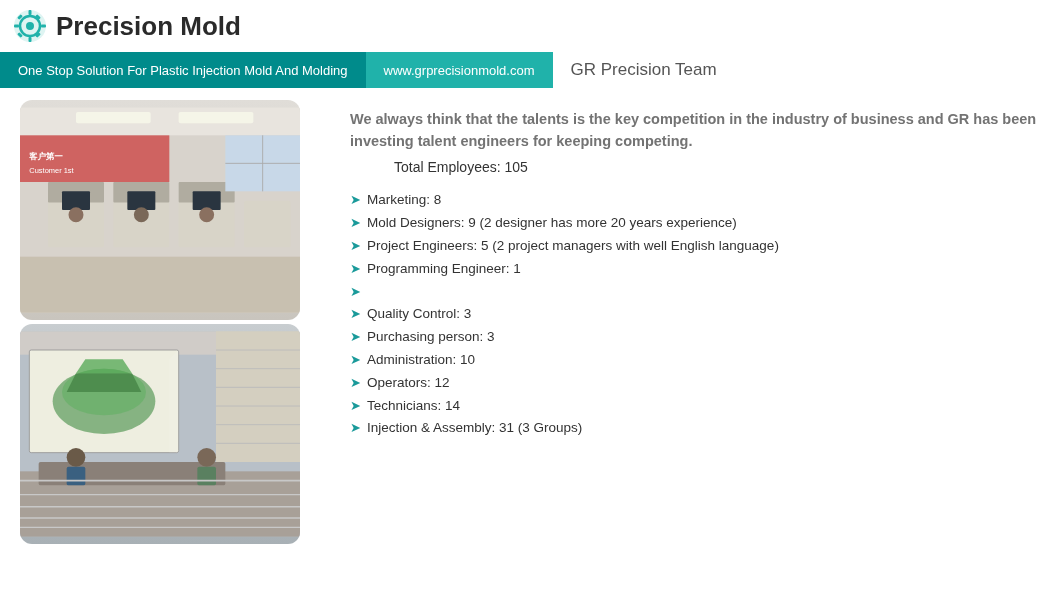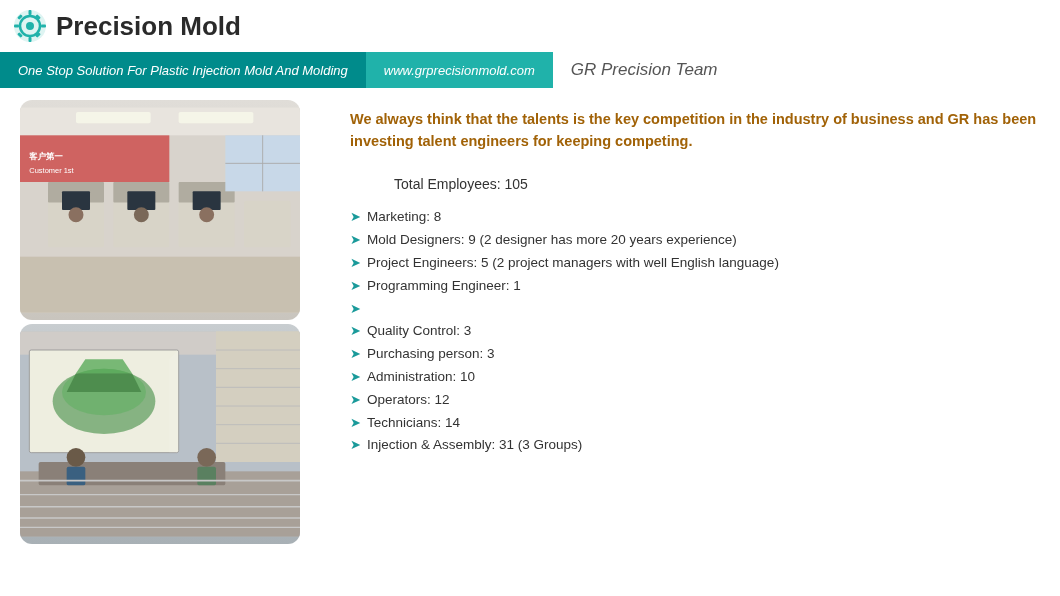--- a/index.html
+++ b/index.html
@@ -30,21 +30,20 @@
       font-weight: bold;
       color: #2a2a2a;
     }
 
     
     #navbar {
       display: flex;
       align-items: center;
       background: #fff;
       height: 36px;
-      font-style: italic;
     }
     .nav-tagline {
       background: #008b8b;
       color: #fff;
       font-size: 13px;
       padding: 0 18px;
       height: 36px;
       display: flex;
       align-items: center;
       font-weight: 500;
@@ -105,23 +104,23 @@
     }
 
     
     #text-col {
       flex: 1;
       padding-top: 8px;
     }
     .intro-bold {
       font-size: 14.5px;
       font-weight: bold;
-      color: #a16207;
+      color: #737373;
       line-height: 1.55;
-      margin-bottom: 23px;
+      margin-bottom: 6px;
     }
     .total-employees {
       font-size: 14px;
       color: #333;
       margin-bottom: 14px;
       margin-left: 44px;
     }
     .team-list {
       list-style: none;
       padding: 0;

